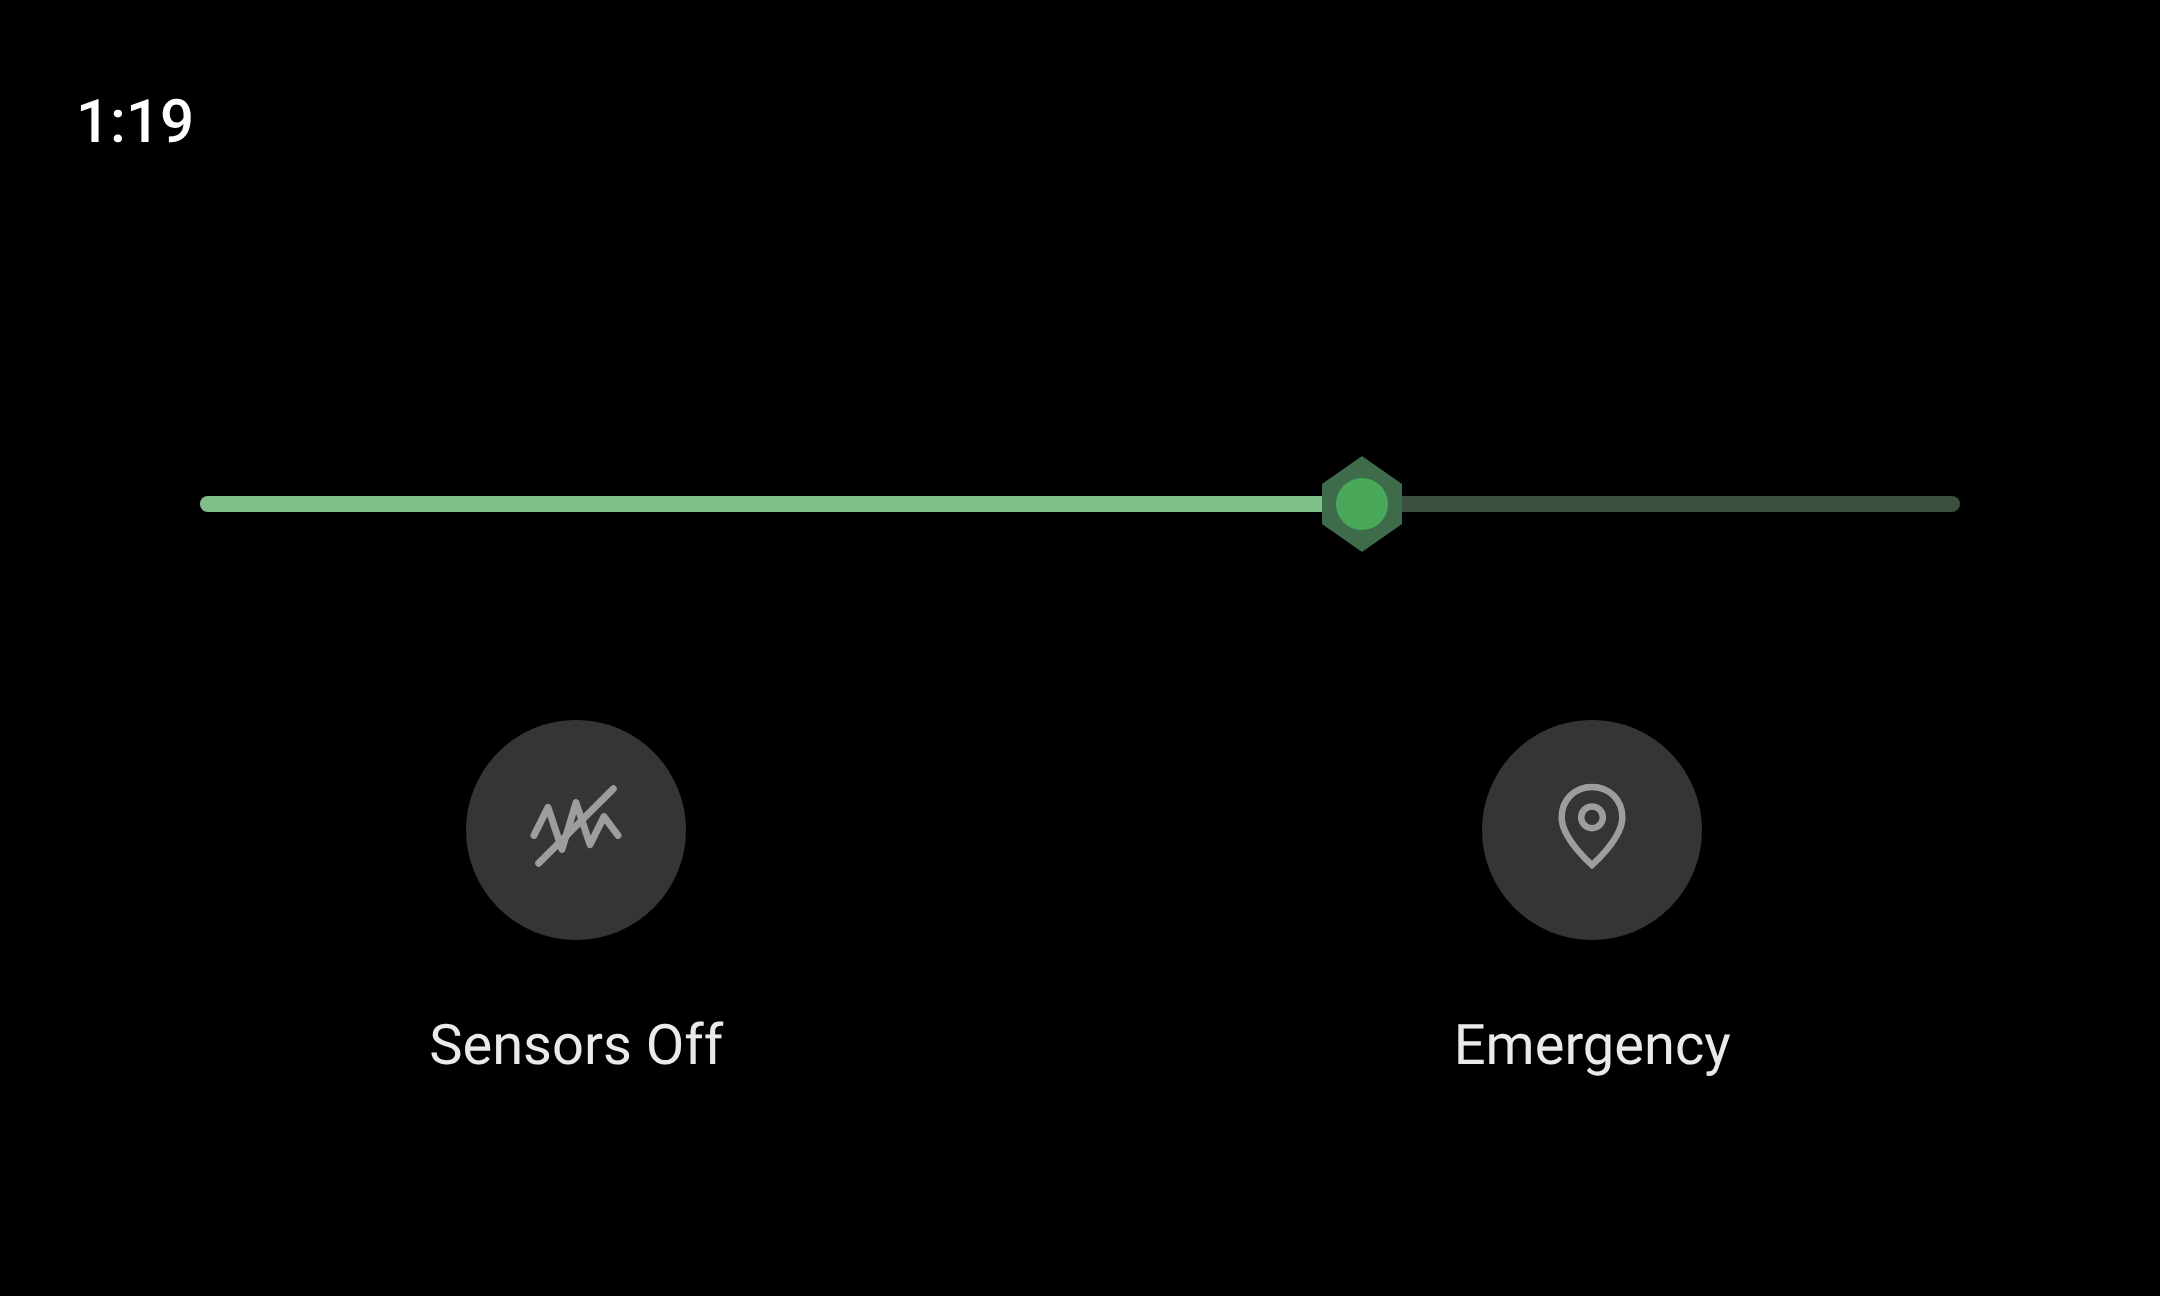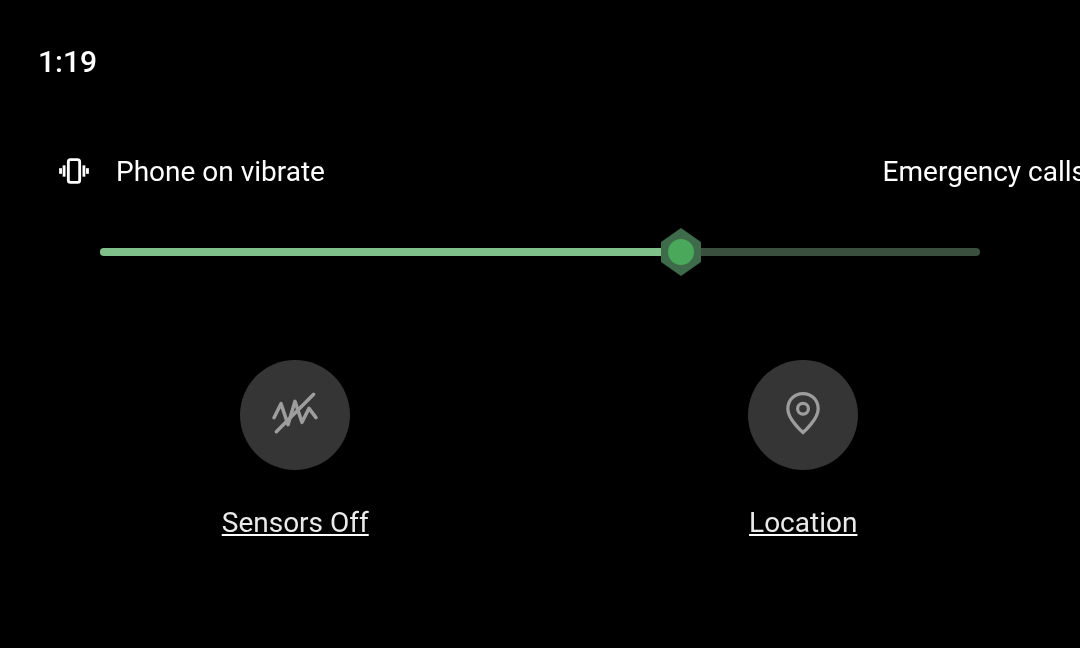--- a/index.html
+++ b/index.html
@@ -94,21 +94,20 @@
     pointer-events: none;
   }
   .tiles {
     position: absolute;
     top: 360px;
     left: 0;
     width: 1080px;
     display: flex;
     justify-content: space-around;
     padding: 0 32px;
-    text-decoration: underline;
   }
   .tile {
     display: flex;
     flex-direction: column;
     align-items: center;
     gap: 36px;
     cursor: pointer;
   }
   .tile-btn {
     width: 110px;
@@ -125,35 +124,20 @@
     color: #eaeaea;
   }
 </style>
 </head>
 <body>
 
 <div class="screen">
 
   <div class="status-time">1:19</div>
 
-  <div class="info-row">
-    <div class="info-left">
-      <span class="vibrate-icon">
-        <svg viewBox="0 0 24 24" width="34" height="34" fill="none" stroke="#fff" stroke-width="2">
-          <rect x="8" y="4" width="8" height="16" rx="1.5"></rect>
-          <line x1="5" y1="8" x2="5" y2="16"></line>
-          <line x1="2.5" y1="10" x2="2.5" y2="14"></line>
-          <line x1="19" y1="8" x2="19" y2="16"></line>
-          <line x1="21.5" y1="10" x2="21.5" y2="14"></line>
-        </svg>
-      </span>
-      <span class="info-text">Phone on vibrate</span>
-    </div>
-    <div class="emergency">Emergency calls</div>
-  </div>
 
   <div class="slider-wrap">
     <div class="slider-track-bg"></div>
     <div class="slider-track-fill" id="slider-fill" style="width: 66%;"></div>
     <div class="slider-thumb" id="slider-thumb" style="left: 66%;">
       <svg viewBox="0 0 54 54" width="54" height="54">
         <polygon points="27,3 37,10 47,17 47,37 37,44 27,51 17,44 7,37 7,17 17,10" fill="#3e6b49"></polygon>
         <circle cx="27" cy="27" r="13" fill="#49a85a"></circle>
       </svg>
     </div>
@@ -176,18 +160,18 @@
 
     <div class="tile">
       <div class="tile-btn">
         <span>
           <svg viewBox="0 0 48 48" width="52" height="52">
             <path d="M24 6 C16 6 10 12 10 20 C10 30 24 42 24 42 C24 42 38 30 38 20 C38 12 32 6 24 6 Z" fill="none" stroke="#9d9d9d" stroke-width="3"></path>
             <circle cx="24" cy="20" r="5" fill="none" stroke="#9d9d9d" stroke-width="3"></circle>
           </svg>
         </span>
       </div>
-      <div class="tile-label">Location</div>
+      <div class="tile-label">Emergency</div>
     </div>
 
   </div>
 
 </div>
 
 </body></html>

